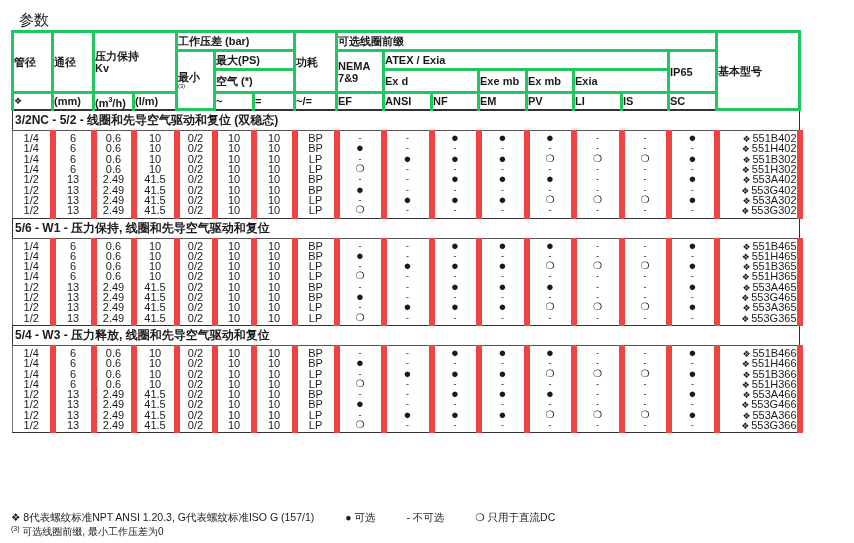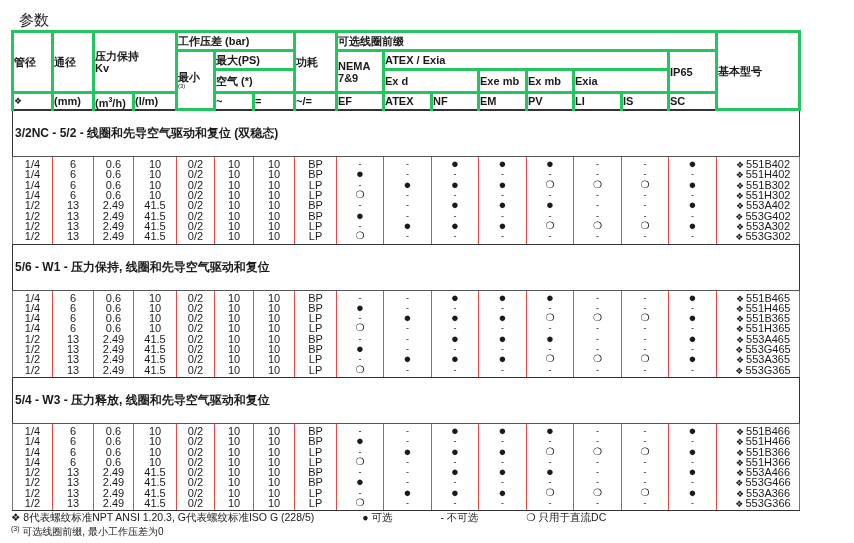--- a/index.html
+++ b/index.html
@@ -13,34 +13,34 @@
   table.spec col.c7{width:41px} table.spec col.c8{width:42px} table.spec col.c9{width:47px}
   table.spec col.c10{width:48px} table.spec col.c11{width:47px} table.spec col.c12{width:48px}
   table.spec col.c13{width:47px} table.spec col.c14{width:48px} table.spec col.c15{width:47px}
   table.spec col.c16{width:48px} table.spec col.c17{width:83px}
   table.spec th { border:3px solid #22c55e; font-weight:bold; text-align:left; padding:0; line-height:12px; }
   table.spec { border:1.5px solid #333; }
   tr.h1 th { height:16px; } tr.h2 th { height:16px; } tr.h3 th { height:20px; }
   tr.h4 th { height:14px; border-bottom:2px solid #333; }
   .sub3 { font-size:6px; display:block; line-height:7px; font-weight:normal; }
   sup { font-size:7px; }
-  tr.section td { font-weight:bold; font-size:12px; padding:14px 2px; height:15px; border:1px solid #555;
+  tr.section td { font-weight:bold; font-size:12px; padding:1px 2px; height:15px; border:1px solid #555;
                   border-left:1.5px solid #333; border-right:1.5px solid #333; }
-  td.dcol { vertical-align:top; text-align:center; border-left:1px solid #777; border-right:1px solid #ef4444;
+  td.dcol { vertical-align:top; text-align:center; border-left:1px solid #777; border-right:6px solid #ef4444;
             border-bottom:1.5px solid #333; padding:2px 0 2px 0; }
   .cell-line { display:block; height:10.3px; line-height:10.3px; font-size:11px; }
   .mark { font-size:11px; }
   .mark-full { font-size:13px; line-height:10px; }
   .mark-dash { font-size:9px; }
   .mark-open { font-size:10px; }
-  .model-line { padding-left:10px; text-align:center; }
+  .model-line { padding-left:10px; text-align:right; }
   .diamond { font-size:9px; margin-right:2px; }
   .foot { position:absolute; left:11px; font-size:10.5px; }
   .foot1 { top:511px; } .foot2 { top:525px; font-size:10px; }
-  .legend-item { margin-left:45px; }
+  .legend-item { margin-left:28px; }
 </style>
 </head>
 <body>
 
 <h1 class="page-title">参数</h1>
 
 <table class="spec">
   <colgroup>
     <col class="c1">
       <col class="c2">
@@ -92,21 +92,21 @@
     </tr>
     <tr class="h4">
       <th style="font-size:9px">❖</th>
       <th>(mm)</th>
       <th><span>(m</span><sup>3</sup><span>/h)</span></th>
       <th>(l/m)</th>
       <th>~</th>
       <th>=</th>
       <th>~/=</th>
       <th>EF</th>
-      <th>ATEX</th>
+      <th>ANSI</th>
       <th>NF</th>
       <th>EM</th>
       <th>PV</th>
       <th>LI</th>
       <th>IS</th>
       <th>SC</th>
     </tr>
   </thead>
   <tbody id="table-body">
       <tr class="section">
@@ -631,21 +631,21 @@
           <span class="cell-line model-line"><span class="diamond">❖</span><span>553A466</span></span>
           <span class="cell-line model-line"><span class="diamond">❖</span><span>553G466</span></span>
           <span class="cell-line model-line"><span class="diamond">❖</span><span>553A366</span></span>
           <span class="cell-line model-line"><span class="diamond">❖</span><span>553G366</span></span>
         </td>
       </tr>
     </tbody>
 </table>
 
 <div class="foot foot1">
-  <span>❖ 8代表螺纹标准NPT ANSI 1.20.3, G代表螺纹标准ISO G (228/5)</span>
+  <span>❖ 8代表螺纹标准NPT ANSI 1.20.3, G代表螺纹标准ISO G (157/1)</span>
   <span class="legend-item">● 可选</span>
   <span class="legend-item">- 不可选</span>
   <span class="legend-item">❍ 只用于直流DC</span>
 </div>
 <div class="foot foot2">
   <sup>(3)</sup>
   <span>可选线圈前缀, 最小工作压差为0</span>
 </div>
 
 </body></html>

